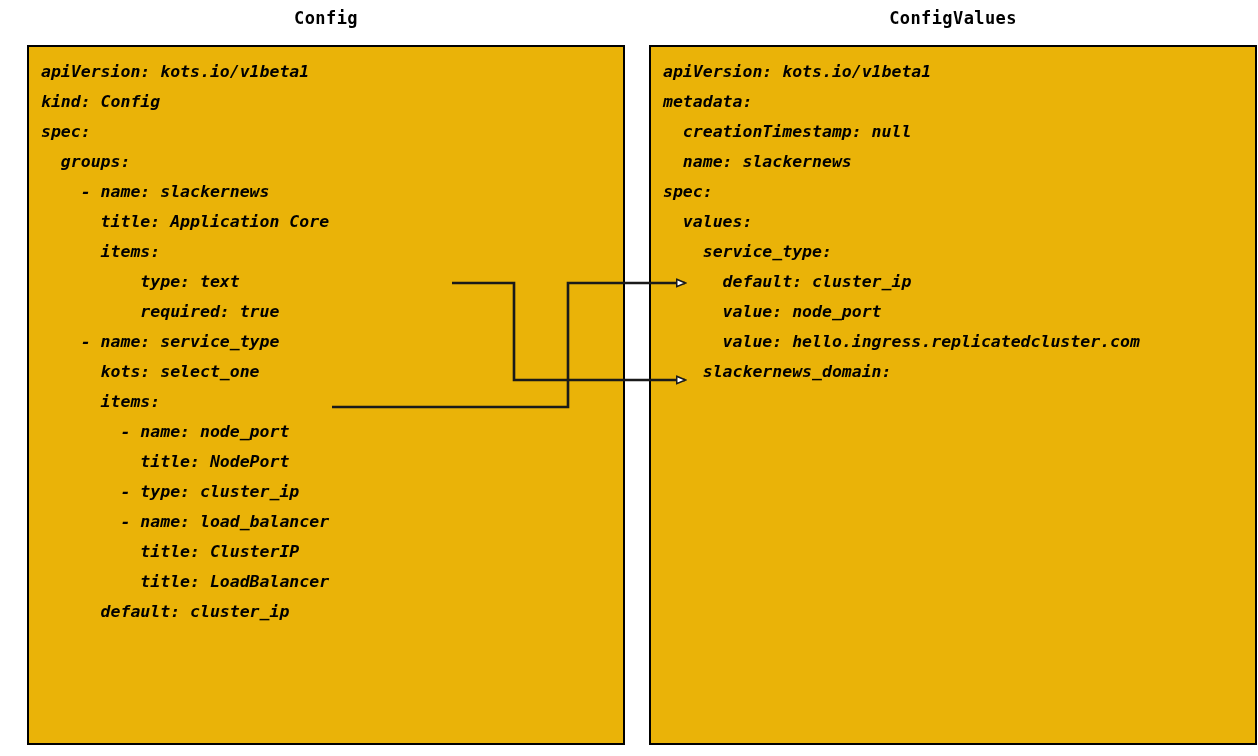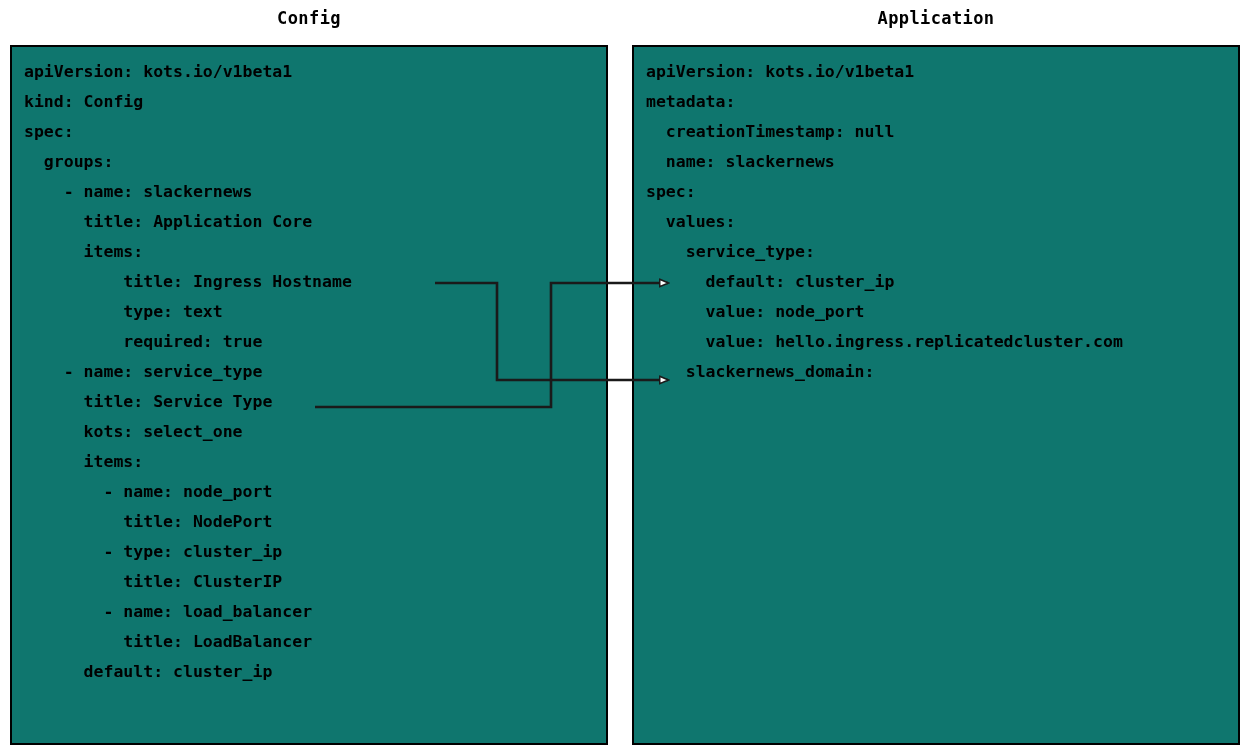--- a/index.html
+++ b/index.html
@@ -10,21 +10,21 @@
   body {
     width: 1258px;
     height: 756px;
     position: relative;
     font-family: "DejaVu Sans Mono", "Liberation Mono", monospace;
     overflow: hidden;
   }
 
   .stage {
     position: absolute;
-    left: 0;
+    left: 17px;
     top: 0;
     width: 1140px;
     height: 756px;
   }
 
   .panel-title {
     position: absolute;
     font-family: "DejaVu Sans Mono", "Liberation Mono", monospace;
     font-weight: bold;
     font-size: 17px;
@@ -39,24 +39,25 @@
     width: 598px;
   }
   #configvalues-title {
     left: 632px;
     top: 8px;
     width: 608px;
   }
 
   .yaml-panel {
     position: absolute;
-    background: #0f766e;
+    background: #eab308;
     border: 2px solid #000000;
     box-sizing: border-box;
     overflow: hidden;
+    font-style: italic;
   }
   #config-panel {
     left: 10px;
     top: 45px;
     width: 598px;
     height: 700px;
   }
   #configvalues-panel {
     left: 632px;
     top: 45px;
@@ -91,43 +92,41 @@
     pointer-events: none;
   }
 </style>
 </head>
 <body>
 
 <div class="stage">
 
   <div class="panel-title" id="config-title">Config</div>
 
-  <div class="panel-title" id="configvalues-title">Application</div>
+  <div class="panel-title" id="configvalues-title">ConfigValues</div>
 
   <div class="yaml-panel" id="config-panel">
     <div class="yaml-body" id="config-body">
         <div class="yaml-line">apiVersion: kots.io/v1beta1</div>
         <div class="yaml-line">kind: Config</div>
         <div class="yaml-line">spec:</div>
         <div class="yaml-line">  groups:</div>
         <div class="yaml-line">    - name: slackernews</div>
         <div class="yaml-line">      title: Application Core</div>
         <div class="yaml-line">      items:</div>
-        <div class="yaml-line">          title: Ingress Hostname</div>
         <div class="yaml-line">          type: text</div>
         <div class="yaml-line">          required: true</div>
         <div class="yaml-line">    - name: service_type</div>
-        <div class="yaml-line">      title: Service Type</div>
         <div class="yaml-line">      kots: select_one</div>
         <div class="yaml-line">      items:</div>
         <div class="yaml-line">        - name: node_port</div>
         <div class="yaml-line">          title: NodePort</div>
         <div class="yaml-line">        - type: cluster_ip</div>
+        <div class="yaml-line">        - name: load_balancer</div>
         <div class="yaml-line">          title: ClusterIP</div>
-        <div class="yaml-line">        - name: load_balancer</div>
         <div class="yaml-line">          title: LoadBalancer</div>
         <div class="yaml-line">      default: cluster_ip</div>
       </div>
   </div>
 
   <div class="yaml-panel" id="configvalues-panel">
     <div class="yaml-body" id="configvalues-body">
         <div class="yaml-line">apiVersion: kots.io/v1beta1</div>
         <div class="yaml-line">metadata:</div>
         <div class="yaml-line">  creationTimestamp: null</div>

